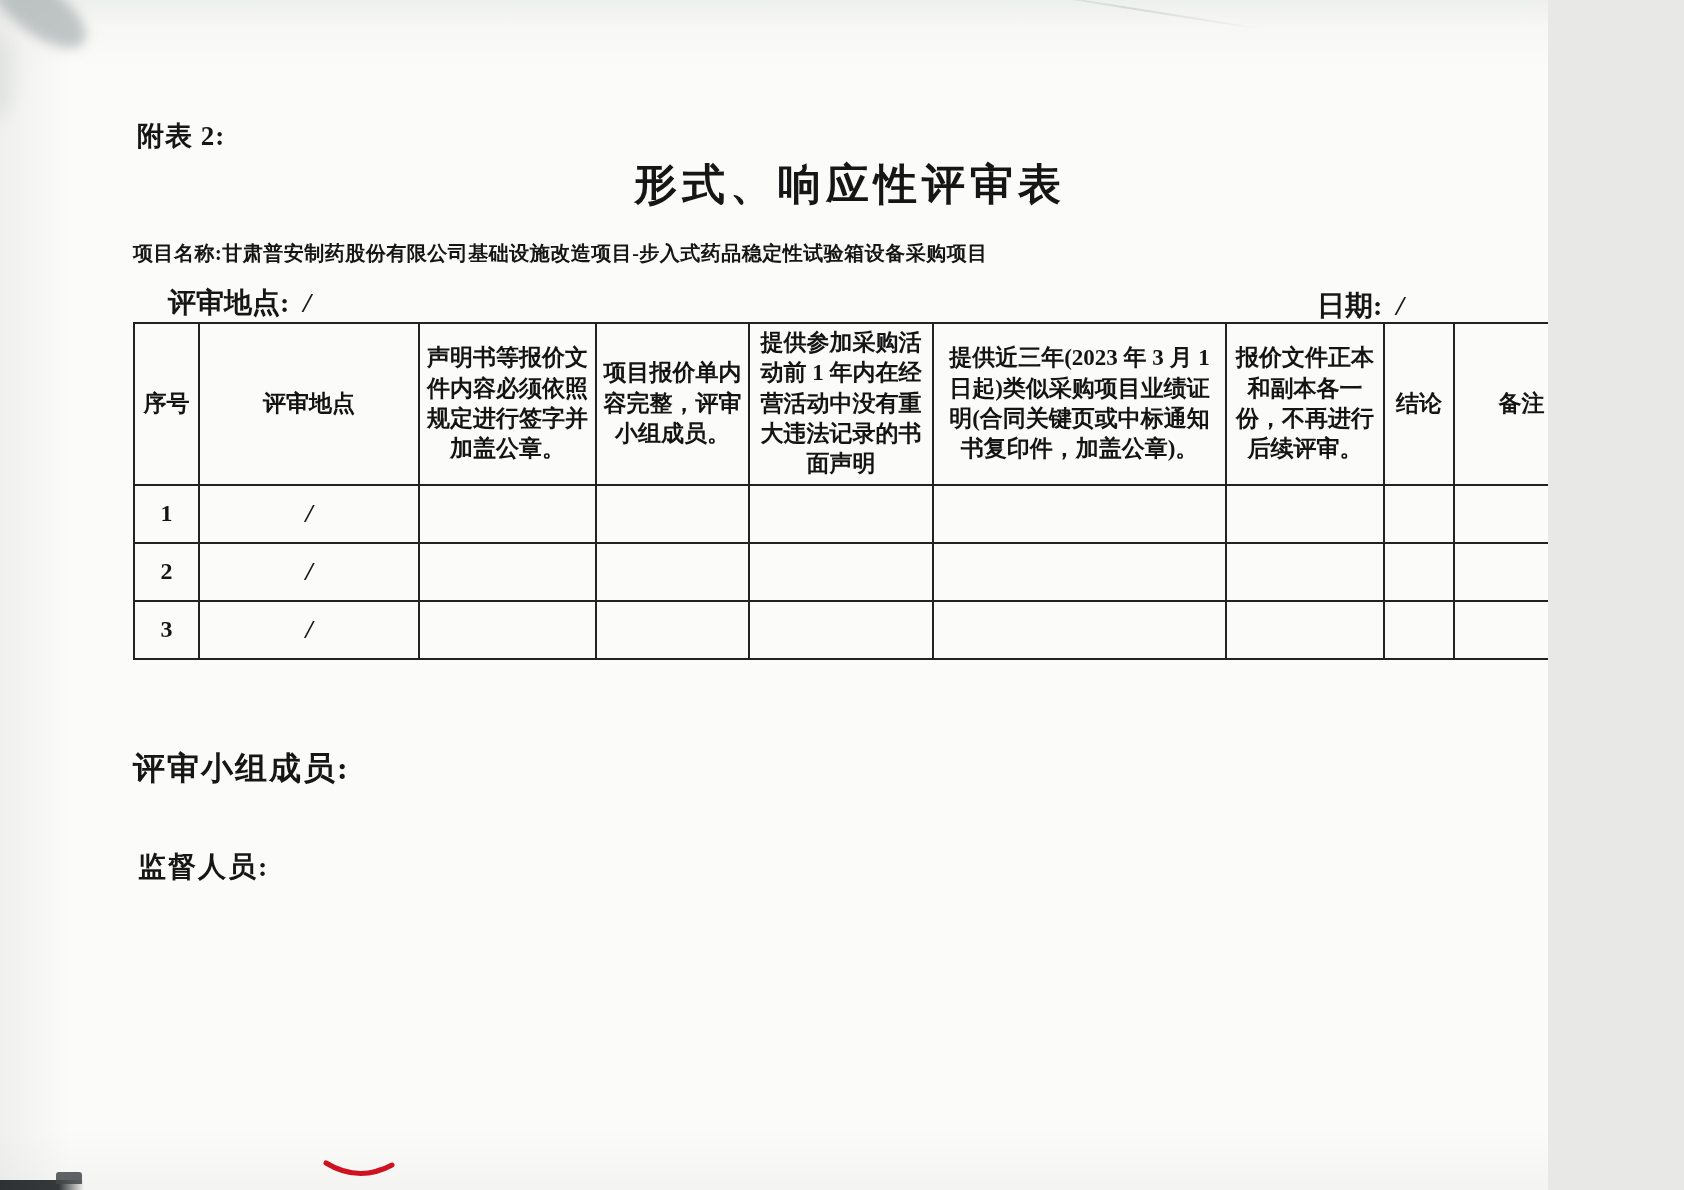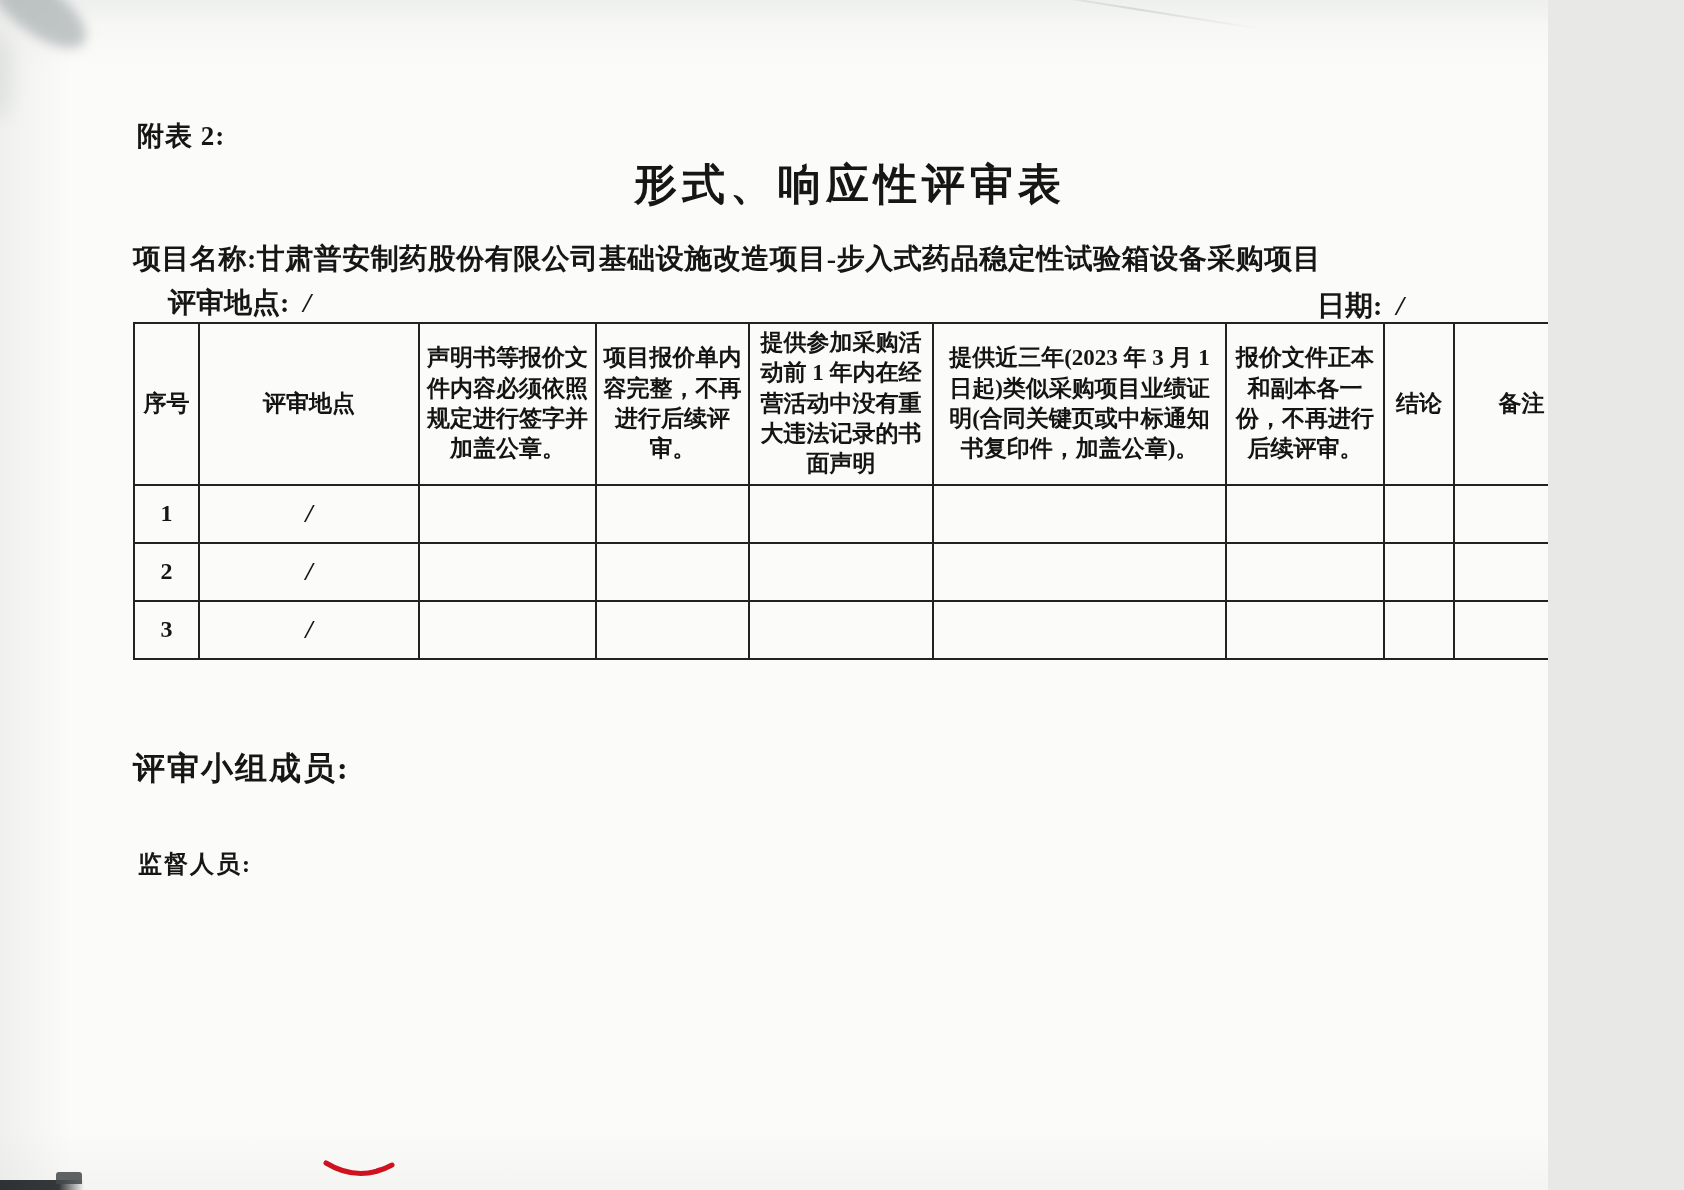--- a/index.html
+++ b/index.html
@@ -30,21 +30,21 @@
   .corner-dark{position:absolute;left:0;top:1180px;width:84px;height:10px;
     background:linear-gradient(90deg,#30choose 0,#303436 70%,rgba(48,52,54,0));pointer-events:none;}
   .corner-dark{background:linear-gradient(90deg,#2e3234 0%,#34383a 70%,rgba(52,56,58,0) 100%);}
   .corner-dark-v{position:absolute;left:56px;top:1172px;width:26px;height:12px;
     background:#43484a;border-radius:3px 3px 0 0;opacity:.85;pointer-events:none;}
 
   .annex{position:absolute;left:137px;top:118px;font-size:27px;font-weight:bold;letter-spacing:1px;}
   .title{position:absolute;left:0;top:156px;width:1700px;text-align:center;
     font-size:43px;font-weight:bold;letter-spacing:5px;}
   .projline{position:absolute;left:133px;top:240px;width:1460px;
-    font-size:28px;font-weight:bold;letter-spacing:.5px;white-space:nowrap;}
+    font-size:20px;font-weight:bold;letter-spacing:.5px;white-space:nowrap;}
   .locline{position:absolute;left:133px;top:284px;font-size:28px;font-weight:bold;margin-left:35px;}
   .dateline{position:absolute;left:1317px;top:287px;font-size:28px;font-weight:bold;}
   .slash{font-weight:bold;font-style:italic;padding-left:14px;font-size:28px;}
 
   table.review{
     position:absolute;left:133px;top:322px;
     border-collapse:collapse;table-layout:fixed;
     width:1455px;
   }
   table.review th,table.review td{
@@ -60,21 +60,21 @@
   table.review td.slashcell{font-size:26px;font-style:italic;}
   table.review td.seqcell{font-size:24px;font-style:normal;font-weight:bold;}
 
   .notes{position:absolute;left:155px;top:638px;width:1440px;font-size:24px;font-weight:bold;line-height:1.0;}
   .notes .note-row{display:flex;margin-bottom:13px;}
   .notes .note-label{flex:0 0 80px;letter-spacing:1px;}
   .notes .note-item{white-space:nowrap;letter-spacing:.2px;}
   .notes .note-item.indent{margin-left:80px;}
 
   .panel-label{position:absolute;left:133px;top:747px;font-size:32px;font-weight:bold;letter-spacing:2px;}
-  .supervisor-label{position:absolute;left:138px;top:848px;font-size:24px;font-weight:bold;letter-spacing:2px;}
+  .supervisor-label{position:absolute;left:138px;top:848px;font-size:28px;font-weight:bold;letter-spacing:2px;}
 
   .red-stroke{position:absolute;left:323px;top:1156px;width:74px;height:28px;pointer-events:none;}
 </style>
 </head>
 <body>
 
 <div class="scan">
 
   <div class="shade-left"></div>
   <div class="shade-bottom"></div>
@@ -104,21 +104,21 @@
         <col style="width:293px">
       <col style="width:158px">
         <col style="width:70px">
         <col style="width:135px">
     </colgroup>
     <thead>
       <tr>
         <th>序号</th>
         <th>评审地点</th>
         <th>声明书等报价文件内容必须依照规定进行签字并加盖公章。</th>
-        <th>项目报价单内容完整，不再进行后续评审。</th>
+        <th>项目报价单内容完整，评审小组成员。</th>
         <th>提供参加采购活动前 1 年内在经营活动中没有重大违法记录的书面声明</th>
         <th>提供近三年(2023 年 3 月 1 日起)类似采购项目业绩证明(合同关键页或中标通知书复印件，加盖公章)。</th>
         <th>报价文件正本和副本各一份，不再进行后续评审。</th>
         <th>结论</th>
         <th>备注</th>
       </tr>
     </thead>
     <tbody>
       <tr>
         <td class="seqcell">1</td>

